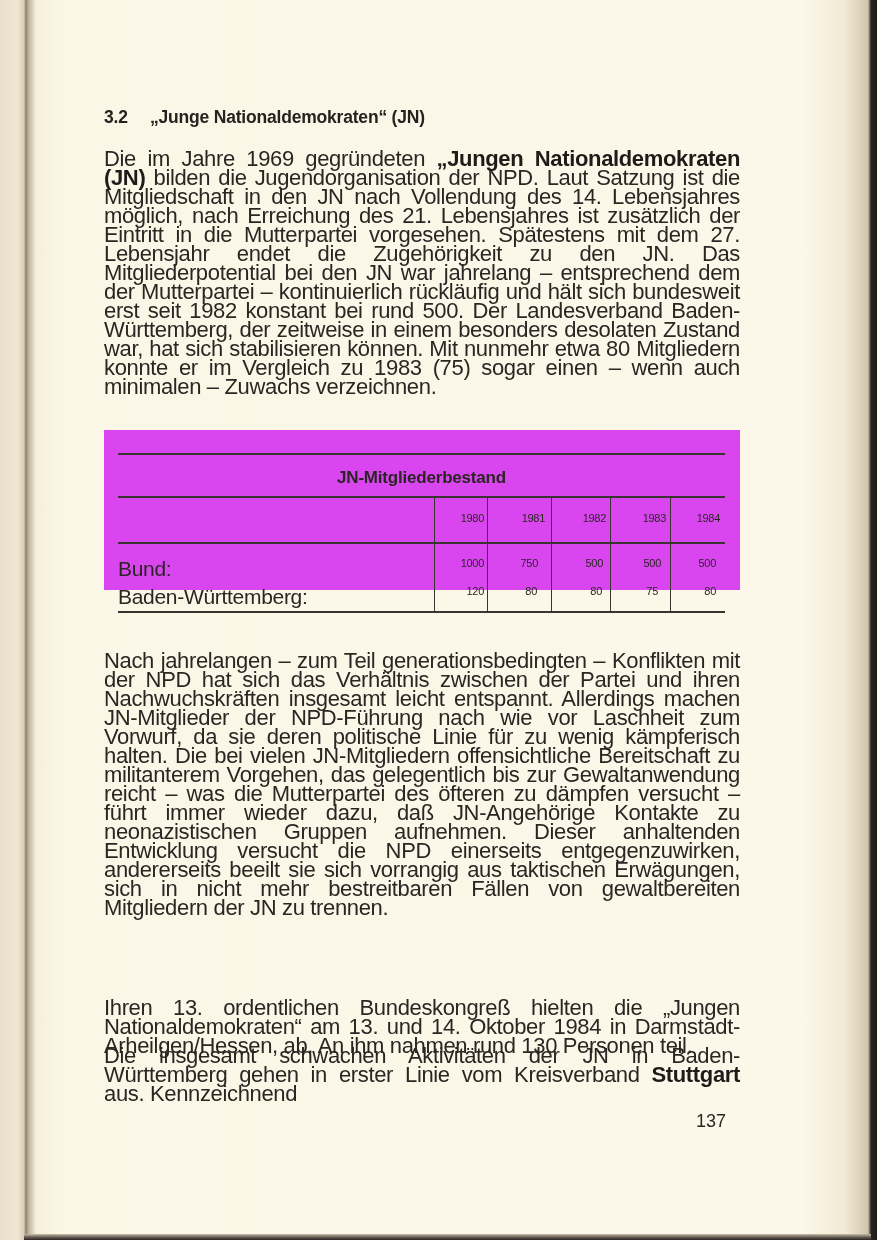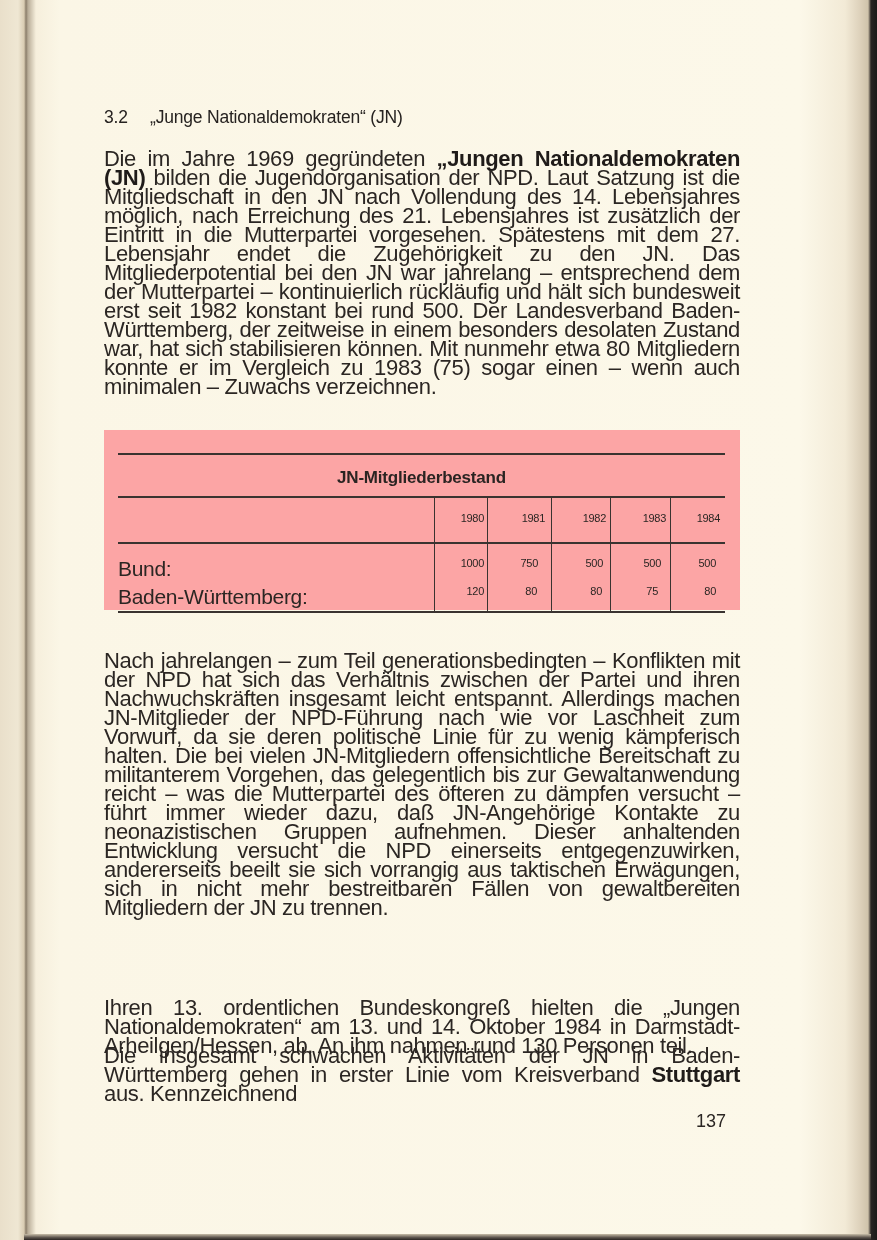--- a/index.html
+++ b/index.html
@@ -13,36 +13,36 @@
       position: absolute; left: 0; top: 0; width: 877px; height: 1240px;
       background: linear-gradient(90deg, #e9dfca 0px, #efe7d3 18px, #d9ccb2 24px, #8b7e6a 26px, #b9ad98 28px, #f6efdc 36px, #fbf6e6 60px, #fcf8e9 800px, #f2ead6 845px, #ddd1bb 860px, #cfc3ab 868px, #2a2523 871px, #1c1a19 877px);
     }
     .bottom-edge {
       position: absolute; left: 24px; right: 6px; bottom: 0; height: 6px;
       background: linear-gradient(180deg, #c8bda8 0, #5a524b 60%, #2a2523 100%);
     }
     .content { position: absolute; left: 104px; top: 0; width: 636px; }
     h2 {
       position: absolute; top: 107px; left: 0; margin: 0;
-      font-size: 17.5px; font-weight: normal; letter-spacing: -0.2px; color: #262220;
+      font-size: 17.5px; font-weight: bold; letter-spacing: -0.2px; color: #262220;
     }
     h2 .num { display: inline-block; width: 46px; }
     .para {
       position: absolute; left: 0; width: 636px; margin: 0;
       font-size: 22px; line-height: 19px; text-align: justify;
       letter-spacing: -0.35px; color: #2b2623;
     }
     .para b { color: #1f1b19; }
     .p1 { top: 149px; }
     .p2 { top: 651px; }
     .p3 { top: 998px; }
     .p4 { top: 1046px; }
     .table-box {
-      position: absolute; left: 0; top: 430px; width: 636px; height: 180px;
-      background: #fca5a5;
+      position: absolute; left: 0; top: 430px; width: 636px; height: 160px;
+      background: #d946ef;
     }
     .rule { position: absolute; left: 14px; width: 607px; height: 1.5px; background: #3a3330; }
     .table-title {
       position: absolute; left: 14px; width: 607px; top: 38px; text-align: center;
       font-size: 17px; font-weight: bold; color: #2a2422; letter-spacing: -0.2px;
     }
     .vline { position: absolute; width: 1.3px; background: #3a3330; top: 66px; height: 116px; }
     .cell {
       position: absolute; font-size: 11px; color: #2b2623; text-align: right;
       letter-spacing: -0.3px;

